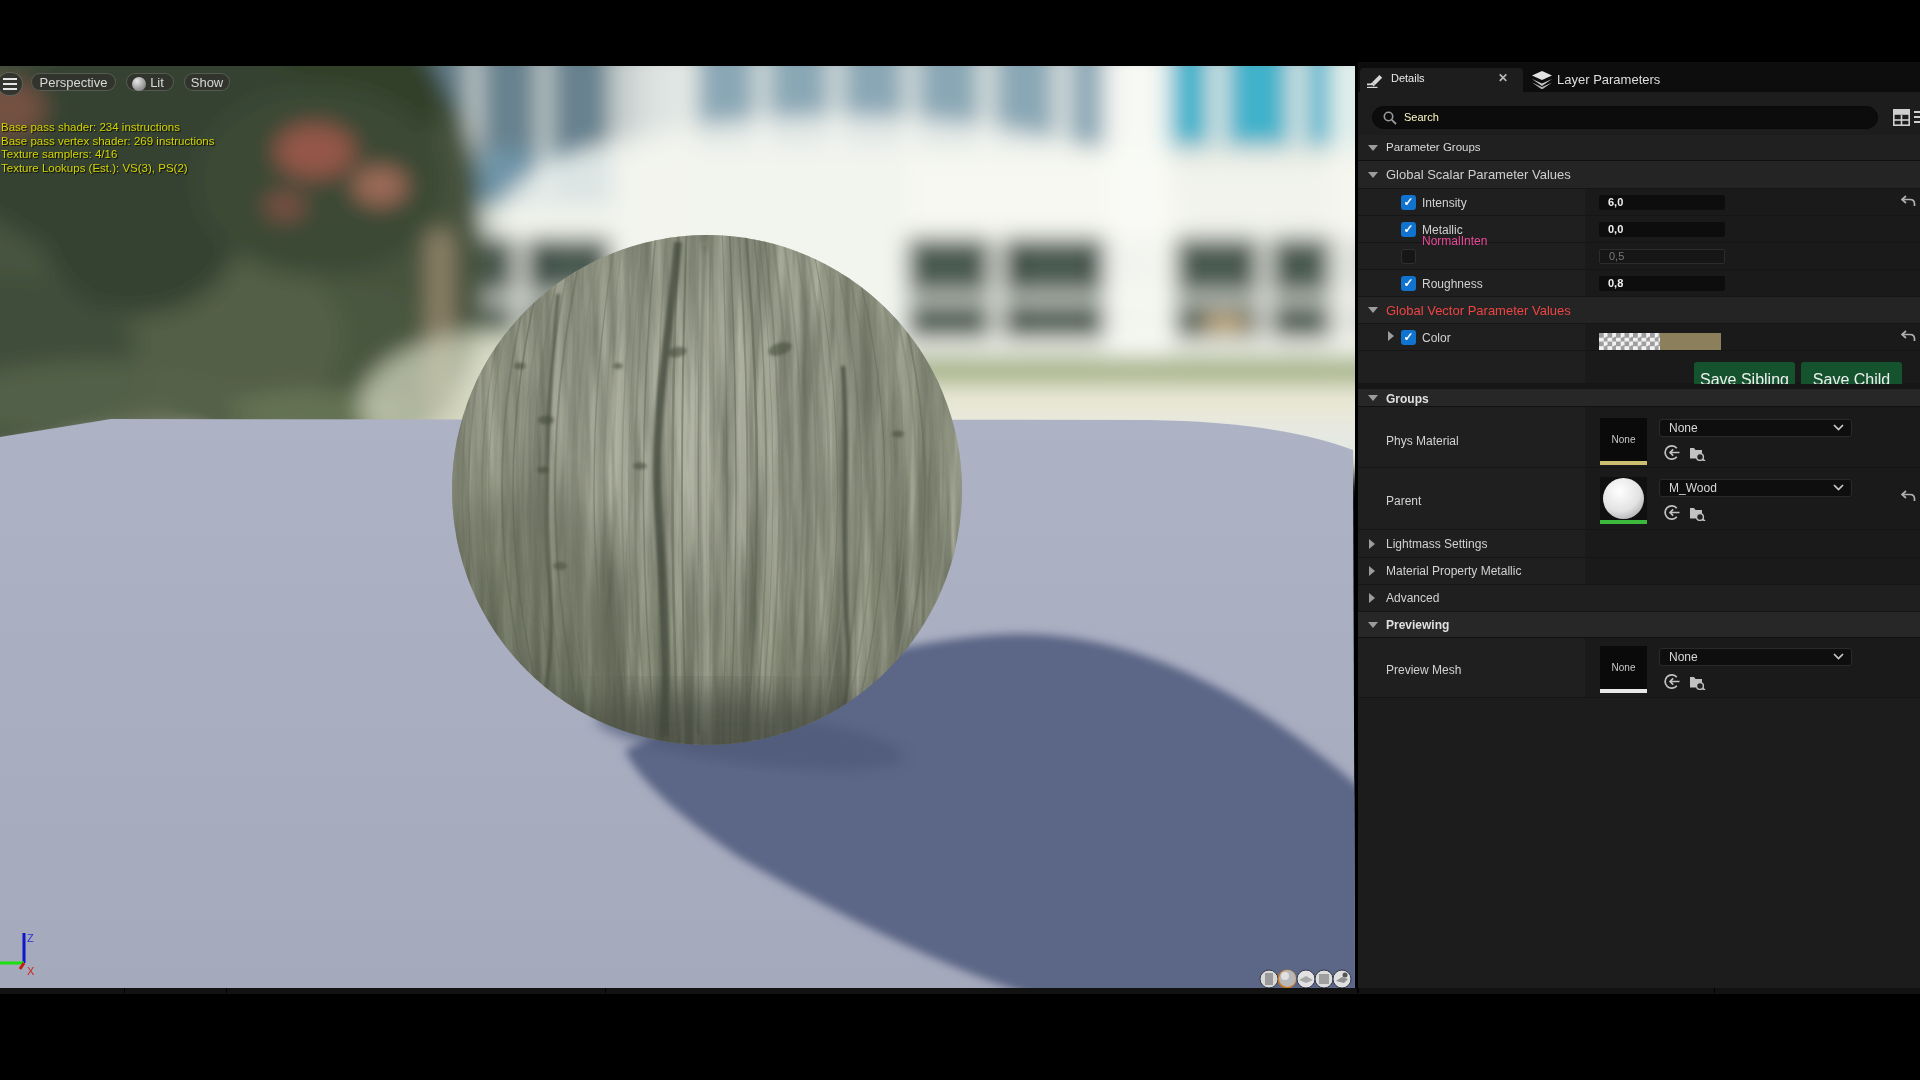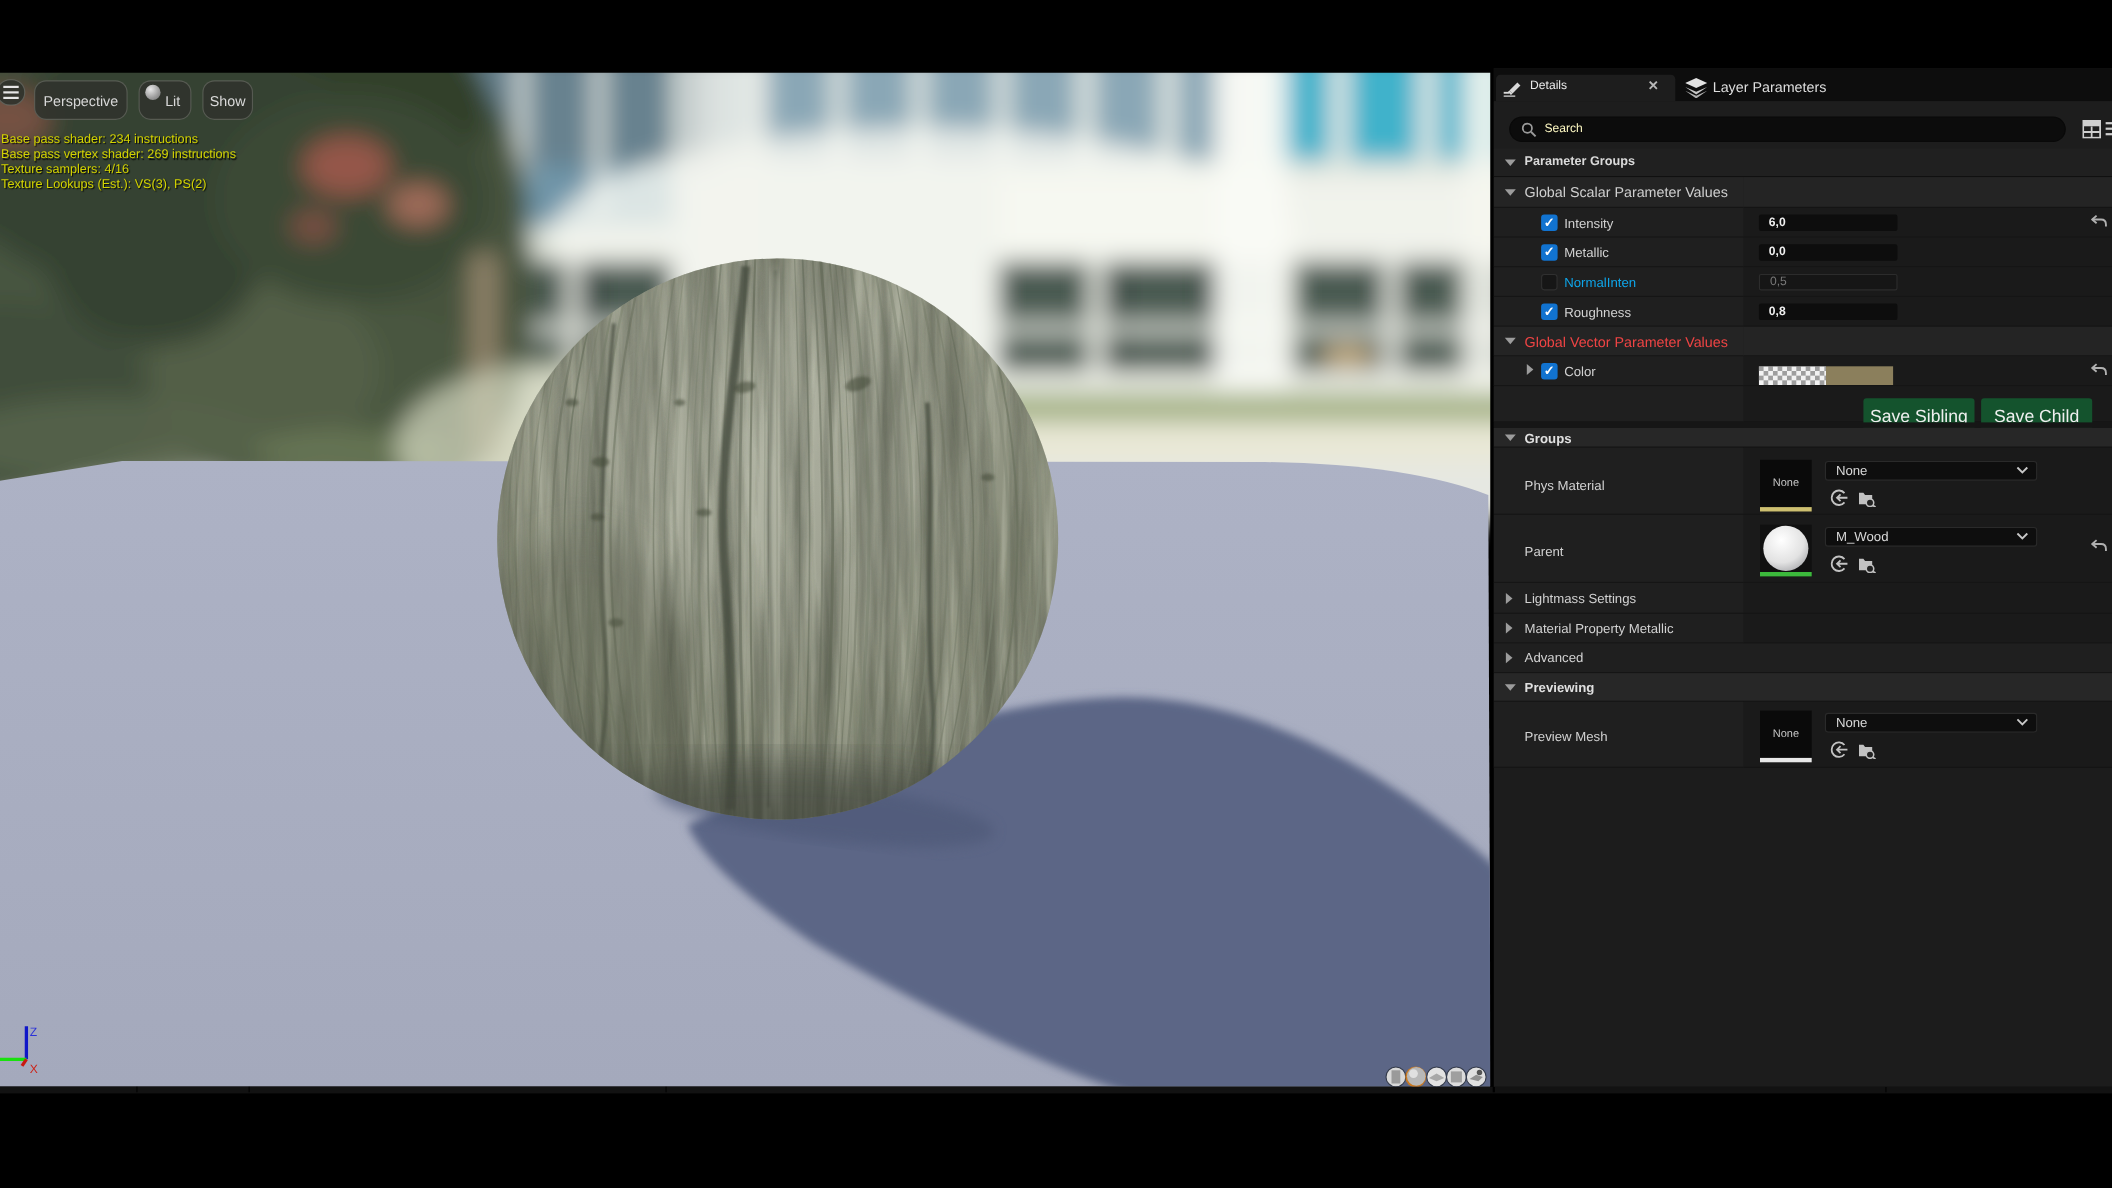--- a/index.html
+++ b/index.html
@@ -1,20 +1,20 @@
 <!DOCTYPE html>
 <html><head>
 <meta charset="utf-8">
 <style>
   * { margin:0; padding:0; box-sizing:border-box; }
   html,body { width:1920px; height:1080px; background:#000; overflow:hidden;
     font-family:"Liberation Sans", sans-serif; }
   #stage { position:absolute; left:0; top:0; width:1920px; height:1080px; }
   #viewport { position:absolute; left:0; top:66px; width:1355px; height:922px; overflow:hidden; }
-  .pill { position:absolute; height:36px; border-radius:11px; background:rgba(48,51,45,0.92);
+  .pill { position:absolute; height:18px; border-radius:11px; background:rgba(48,51,45,0.92);
     border:1px solid rgba(160,163,155,0.35); color:#d8d8d8; font-size:13px;
     display:flex; align-items:center; justify-content:center; }
   #stats { position:absolute; left:1px; top:55px; color:#d3d300; font-size:11.5px; line-height:13.7px;
     text-shadow:1px 1px 1px rgba(0,0,0,0.9); white-space:pre; }
   #panel { position:absolute; left:1358px; top:62px; width:562px; height:926px; background:#1c1c1c; }
   #below { position:absolute; left:0; top:988px; width:1920px; height:6px; background:#121212; }
   .hdrrow { position:absolute; left:0; width:562px; background:#272727; border-bottom:1px solid #111; }
   .namecell { position:absolute; left:0; width:227px; background:#1f1f1f; border-bottom:1px solid #151515; }
   .valcell { position:absolute; left:227px; width:335px; background:#1a1a1a; border-bottom:1px solid #151515; }
   .rowlabel { position:absolute; color:#d2d2d2; font-size:12px; }
@@ -357,21 +357,21 @@
       <line x1="1" y1="11" x2="16" y2="11" stroke="#cfcfcf" stroke-width="1.6"></line>
     </svg>
     <svg style="position:absolute; left:556px; top:47px;" width="6" height="17" viewBox="0 0 6 17">
       <rect x="0" y="2" width="6" height="2" fill="#cfcfcf"></rect>
       <rect x="0" y="7" width="6" height="2" fill="#cfcfcf"></rect>
       <rect x="0" y="12" width="6" height="2" fill="#cfcfcf"></rect>
     </svg>
 
     <div style="position:absolute; left:0; top:73px; width:562px; height:26px; background:#202020; border-bottom:1px solid #101010;"></div>
     <div class="tri-d" style="left:10px; top:83px;"></div>
-    <div style="position:absolute; left:28px; top:79px; color:#dadada; font-size:11.5px; font-weight:bold;">Parameter Groups</div>
+    <div style="position:absolute; left:28px; top:79px; color:#dadada; font-size:11.5px; font-weight:normal;">Parameter Groups</div>
 
     <div class="namecell" style="top:99px; height:28px; background:#242424;"></div>
     <div class="valcell" style="top:99px; height:28px; background:#242424;"></div>
     <div class="tri-d" style="left:10px; top:110px;"></div>
     <div style="position:absolute; left:28px; top:105px; color:#cfcfcf; font-size:13px;">Global Scalar Parameter Values</div>
 
     <div class="namecell" style="top:127px; height:27px;"></div>
     <div class="valcell" style="top:127px; height:27px;"></div>
     <div class="cb" style="left:43px; top:133px;">✓</div>
     <div class="rowlabel" style="left:64px; top:134px;">Intensity</div>
@@ -383,21 +383,21 @@
 
     <div class="namecell" style="top:154px; height:27px;"></div>
     <div class="valcell" style="top:154px; height:27px;"></div>
     <div class="cb" style="left:43px; top:160px;">✓</div>
     <div class="rowlabel" style="left:64px; top:161px;">Metallic</div>
     <div class="spin" style="top:160px;">0,0</div>
 
     <div class="namecell" style="top:181px; height:27px;"></div>
     <div class="valcell" style="top:181px; height:27px;"></div>
     <div class="cb" style="left:43px; top:187px; background:#161616; border:1px solid #303030;"></div>
-    <div class="rowlabel" style="left:64px; top:188px; color:#0ea5e9;">NormalInten</div>
+    <div class="rowlabel" style="left:64px; top:172px; color:#ec4899;">NormalInten</div>
     <div class="spin" style="top:187px; background:#161616; border:1px solid #2c2c2c; color:#787878; font-weight:normal; line-height:13px;">0,5</div>
 
     <div class="namecell" style="top:208px; height:27px;"></div>
     <div class="valcell" style="top:208px; height:27px;"></div>
     <div class="cb" style="left:43px; top:214px;">✓</div>
     <div class="rowlabel" style="left:64px; top:215px;">Roughness</div>
     <div class="spin" style="top:214px;">0,8</div>
 
     <div class="namecell" style="top:235px; height:27px; background:#242424;"></div>
     <div class="valcell" style="top:235px; height:27px; background:#242424;"></div>

